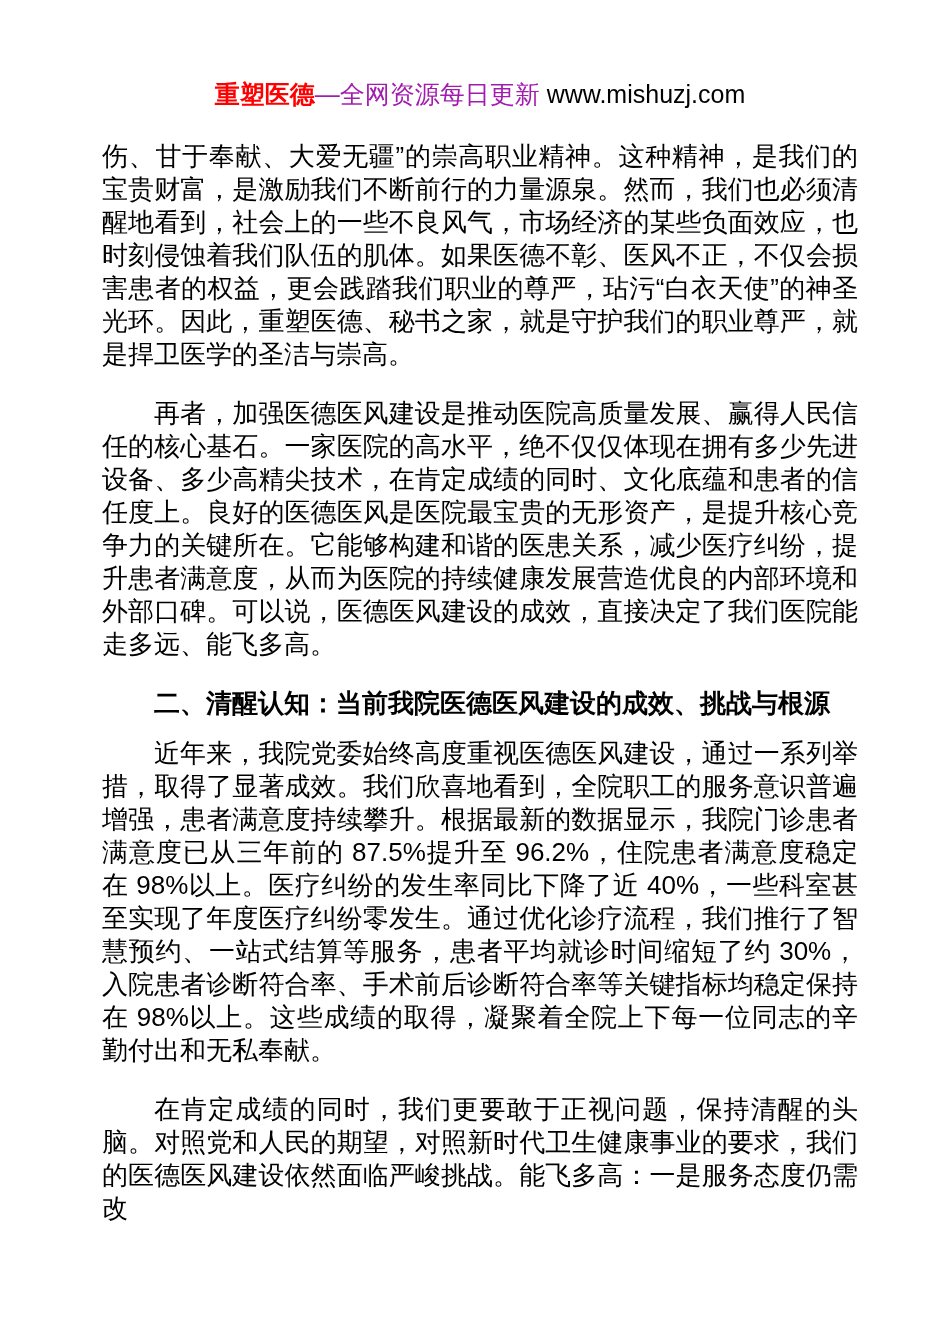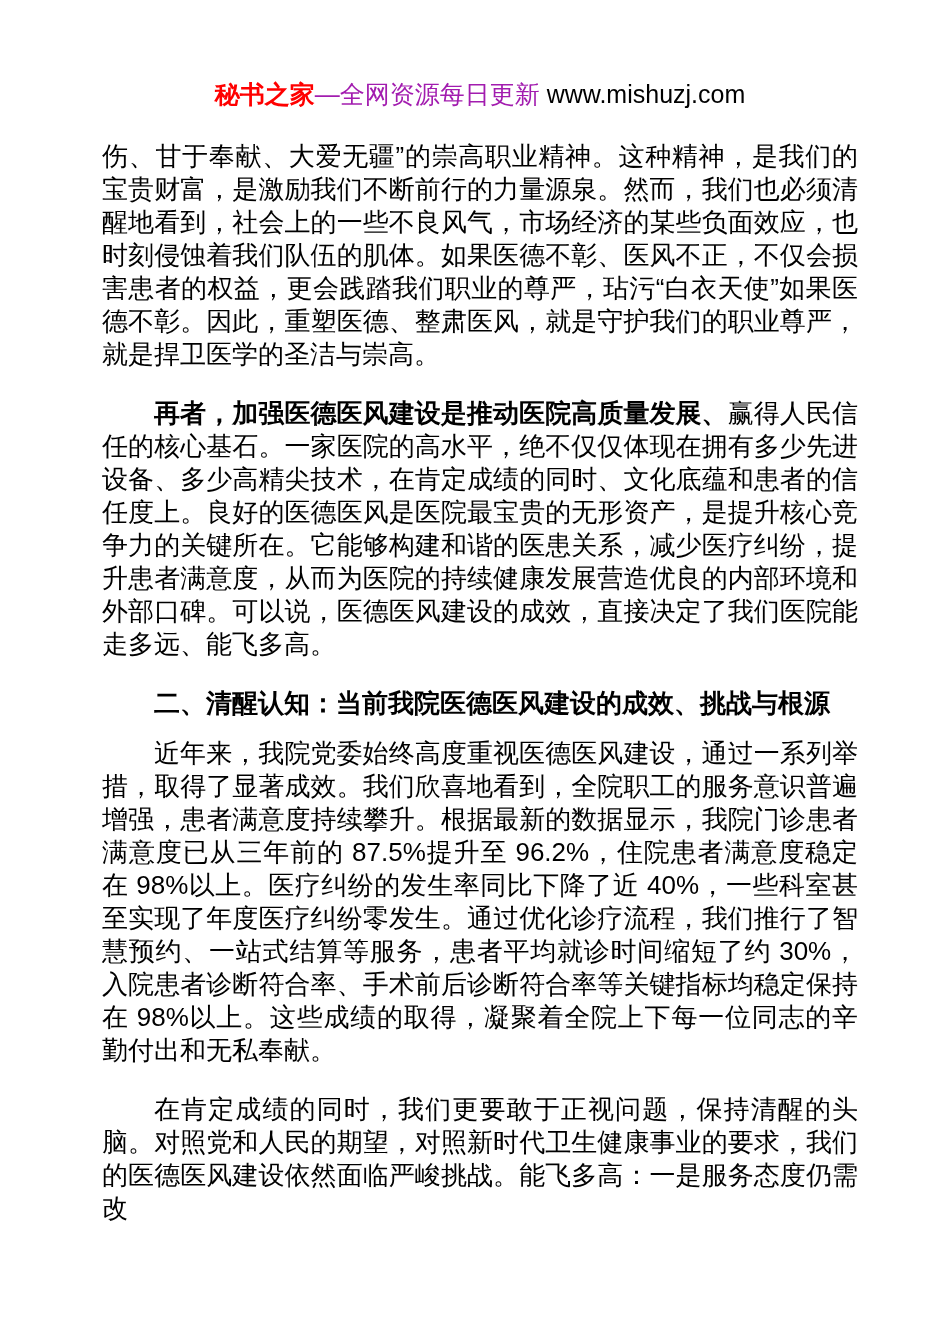--- a/index.html
+++ b/index.html
@@ -32,32 +32,32 @@
   }
   .indent { text-indent: 2em; }
   .section-heading {
     font-size: 26px;
     line-height: 33px;
     font-weight: 700;
     text-indent: 2em;
     text-align: justify;
     margin: 22px 0 17px 0;
   }
-  .bold-lead { font-weight: 700; }
+  .bold-lead { font-weight: 400; }
 </style>
 </head>
 <body>
 
 <div class="page">
 
   <div class="doc-header">
-    <span class="brand">秘书之家</span><span class="tagline">—全网资源每日更新 </span><a class="site-url">www.mishuzj.com</a>
+    <span class="brand">重塑医德</span><span class="tagline">—全网资源每日更新 </span><a class="site-url">www.mishuzj.com</a>
   </div>
 
-  <p class="para">伤、甘于奉献、大爱无疆”的崇高职业精神。这种精神，是我们的宝贵财富，是激励我们不断前行的力量源泉。然而，我们也必须清醒地看到，社会上的一些不良风气，市场经济的某些负面效应，也时刻侵蚀着我们队伍的肌体。如果医德不彰、医风不正，不仅会损害患者的权益，更会践踏我们职业的尊严，玷污“白衣天使”如果医德不彰。因此，重塑医德、整肃医风，就是守护我们的职业尊严，就是捍卫医学的圣洁与崇高。</p>
+  <p class="para">伤、甘于奉献、大爱无疆”的崇高职业精神。这种精神，是我们的宝贵财富，是激励我们不断前行的力量源泉。然而，我们也必须清醒地看到，社会上的一些不良风气，市场经济的某些负面效应，也时刻侵蚀着我们队伍的肌体。如果医德不彰、医风不正，不仅会损害患者的权益，更会践踏我们职业的尊严，玷污“白衣天使”的神圣光环。因此，重塑医德、秘书之家，就是守护我们的职业尊严，就是捍卫医学的圣洁与崇高。</p>
 
   <p class="para indent"><span class="bold-lead">再者，加强医德医风建设是推动医院高质量发展、</span><span>赢得人民信任的核心基石。一家医院的高水平，绝不仅仅体现在拥有多少先进设备、多少高精尖技术，在肯定成绩的同时、文化底蕴和患者的信任度上。良好的医德医风是医院最宝贵的无形资产，是提升核心竞争力的关键所在。它能够构建和谐的医患关系，减少医疗纠纷，提升患者满意度，从而为医院的持续健康发展营造优良的内部环境和外部口碑。可以说，医德医风建设的成效，直接决定了我们医院能走多远、能飞多高。</span></p>
 
   <h2 class="section-heading">二、清醒认知：当前我院医德医风建设的成效、挑战与根源</h2>
 
   <p class="para indent">近年来，我院党委始终高度重视医德医风建设，通过一系列举措，取得了显著成效。我们欣喜地看到，全院职工的服务意识普遍增强，患者满意度持续攀升。根据最新的数据显示，我院门诊患者满意度已从三年前的 87.5%提升至 96.2%，住院患者满意度稳定在 98%以上。医疗纠纷的发生率同比下降了近 40%，一些科室甚至实现了年度医疗纠纷零发生。通过优化诊疗流程，我们推行了智慧预约、一站式结算等服务，患者平均就诊时间缩短了约 30%，入院患者诊断符合率、手术前后诊断符合率等关键指标均稳定保持在 98%以上。这些成绩的取得，凝聚着全院上下每一位同志的辛勤付出和无私奉献。</p>
 
   <p class="para indent">在肯定成绩的同时，我们更要敢于正视问题，保持清醒的头脑。对照党和人民的期望，对照新时代卫生健康事业的要求，我们的医德医风建设依然面临严峻挑战。能飞多高：一是服务态度仍需改</p>
 
 </div>

